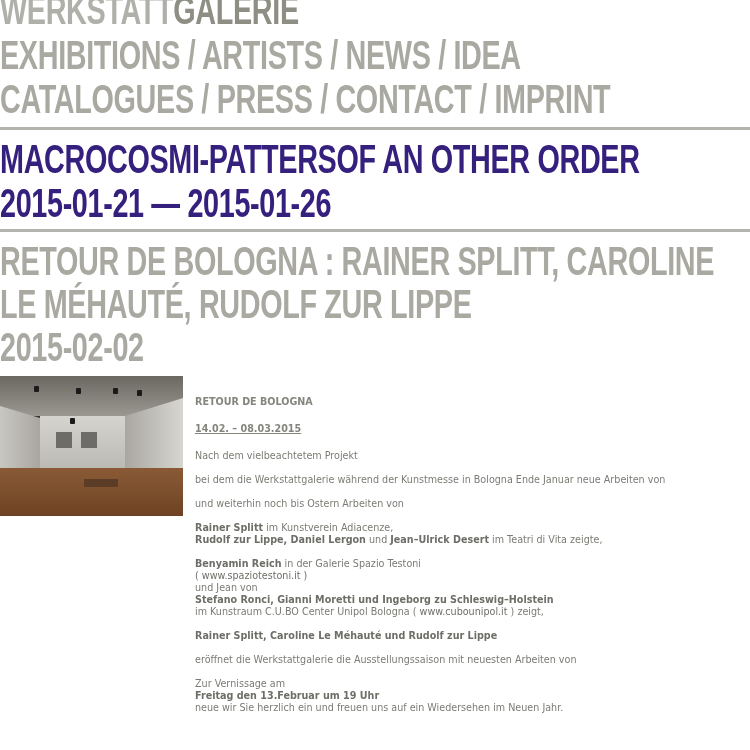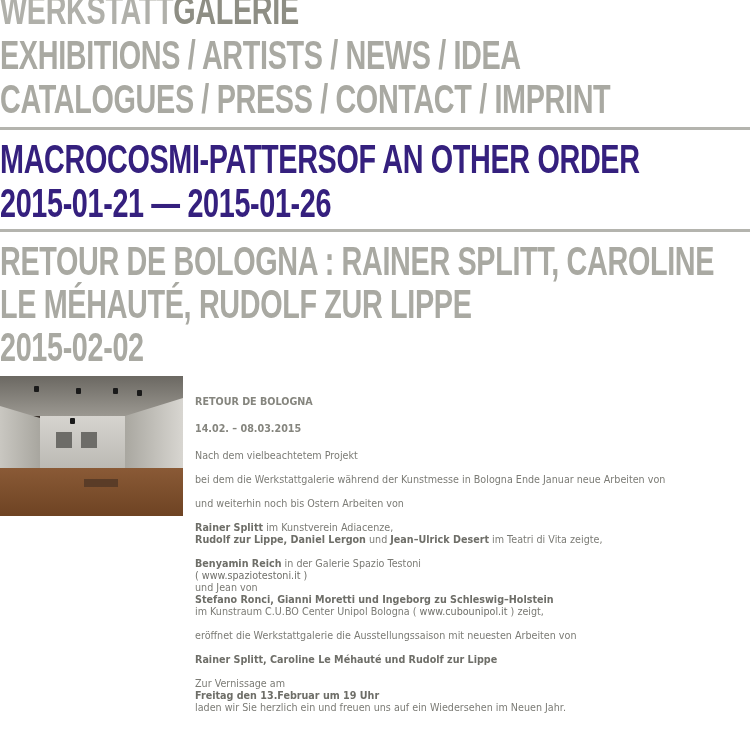--- a/index.html
+++ b/index.html
@@ -177,21 +177,21 @@
   <div class="rug"></div>
   <div class="light" style="left:34px; top:10px;"></div>
   <div class="light" style="left:76px; top:12px;"></div>
   <div class="light" style="left:113px; top:12px;"></div>
   <div class="light" style="left:137px; top:14px;"></div>
   <div class="light" style="left:70px; top:42px;"></div>
 </div>
 
 <div class="article">
   <p class="head">RETOUR DE BOLOGNA</p>
-  <p class="head" style="">14.02. – 08.03.2015</p>
+  <p class="head" style="text-decoration:underline;">14.02. – 08.03.2015</p>
 
   <p>
     <span>Nach dem vielbeachtetem Projekt</span><br>
     <br>
     <span>bei dem die Werkstattgalerie während der Kunstmesse in Bologna Ende Januar neue Arbeiten von</span>
   </p>
 
   <p>und weiterhin noch bis Ostern Arbeiten von</p>
 
   <p>
@@ -200,22 +200,22 @@
   </p>
 
   <p>
     <b>Benyamin Reich</b><span> in der Galerie Spazio Testoni</span><br>
     <a href="#">( www.spaziotestoni.it )</a><br>
     <span>und Jean von</span><br>
     <b>Stefano Ronci, Gianni Moretti und Ingeborg zu Schleswig–Holstein</b><br>
     <span>im Kunstraum C.U.BO Center Unipol Bologna ( </span><a href="#">www.cubounipol.it</a><span> ) zeigt,</span>
   </p>
 
+  <p><b>Rainer Splitt, Caroline Le Méhauté und Rudolf zur Lippe</b></p>
+
   <p>eröffnet die Werkstattgalerie die Ausstellungssaison mit neuesten Arbeiten von</p>
-
-  <p><b>Rainer Splitt, Caroline Le Méhauté und Rudolf zur Lippe</b></p>
 
   <p>
     <span>Zur Vernissage am</span><br>
     <b>Freitag den 13.Februar um 19 Uhr</b><br>
-    <span>laden wir Sie herzlich ein und freuen uns auf ein Wiedersehen im Neuen Jahr.</span>
+    <span>neue wir Sie herzlich ein und freuen uns auf ein Wiedersehen im Neuen Jahr.</span>
   </p>
 </div>
 
 </body></html>

